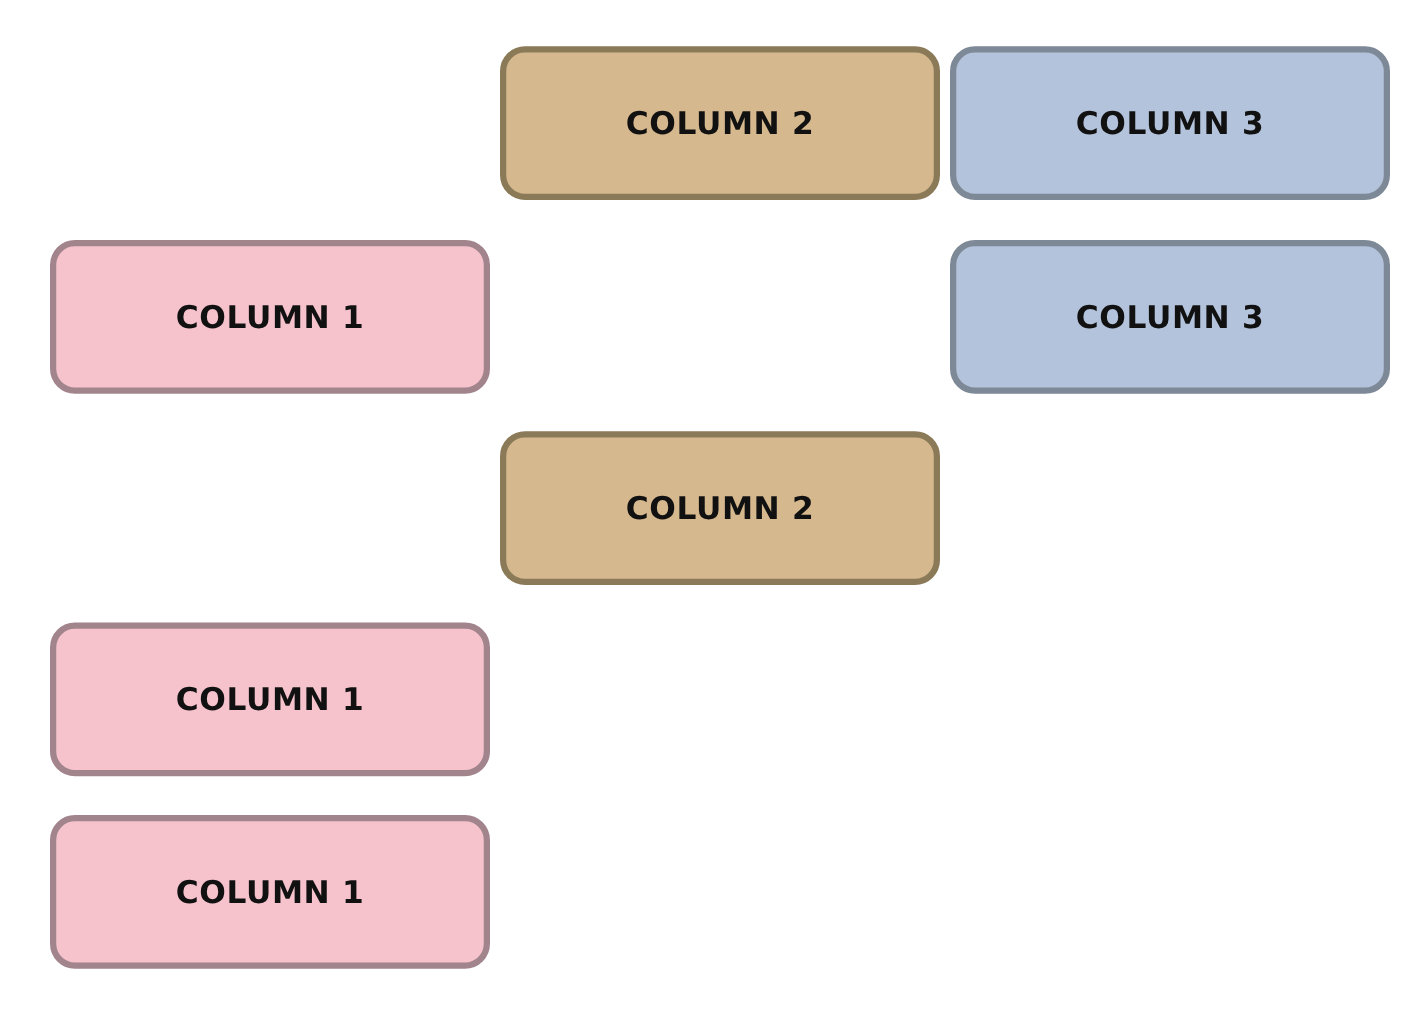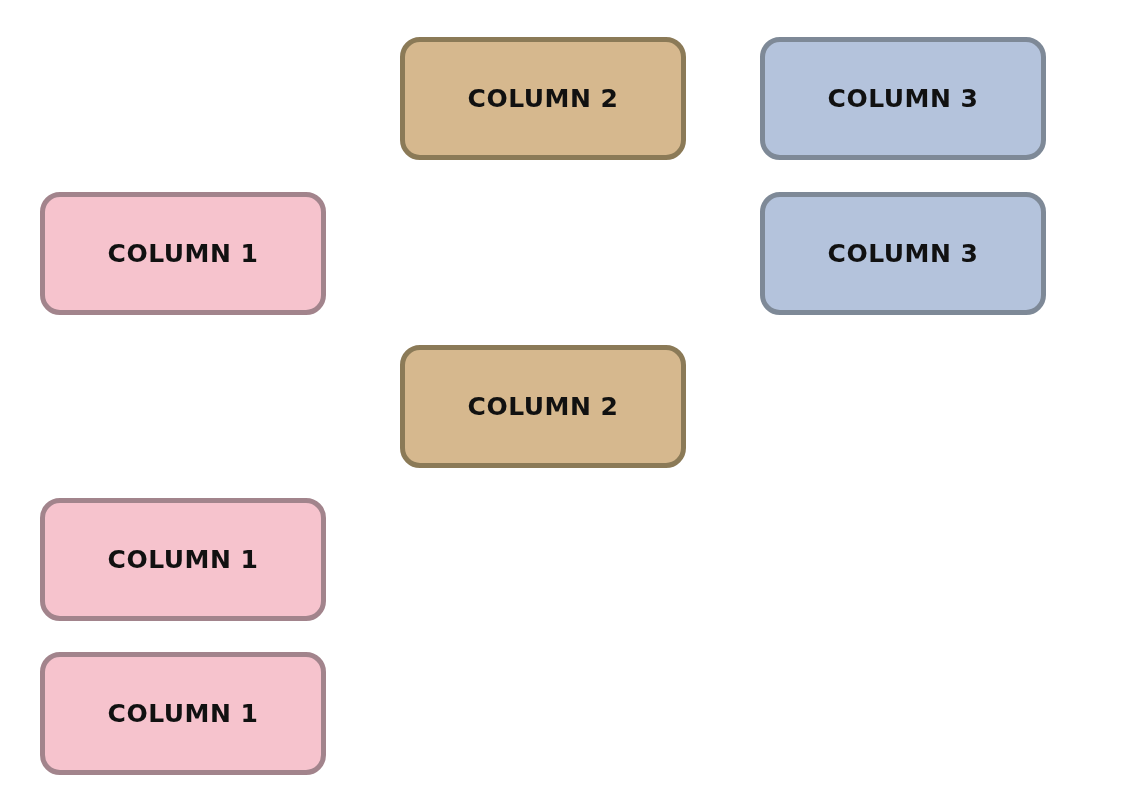--- a/index.html
+++ b/index.html
@@ -10,21 +10,21 @@
   #board {
     position: relative;
     width: 1126px;
     height: 810px;
     background: #ffffff;
     overflow: hidden;
     font-family: "DejaVu Sans", "Liberation Sans", sans-serif;
   }
   .card {
     position: absolute;
-    width: 286px;
+    width: 352px;
     height: 123px;
     box-sizing: border-box;
     border: 5px solid;
     border-radius: 20px;
     display: flex;
     align-items: center;
     justify-content: center;
     cursor: grab;
   }
   .card-label {

